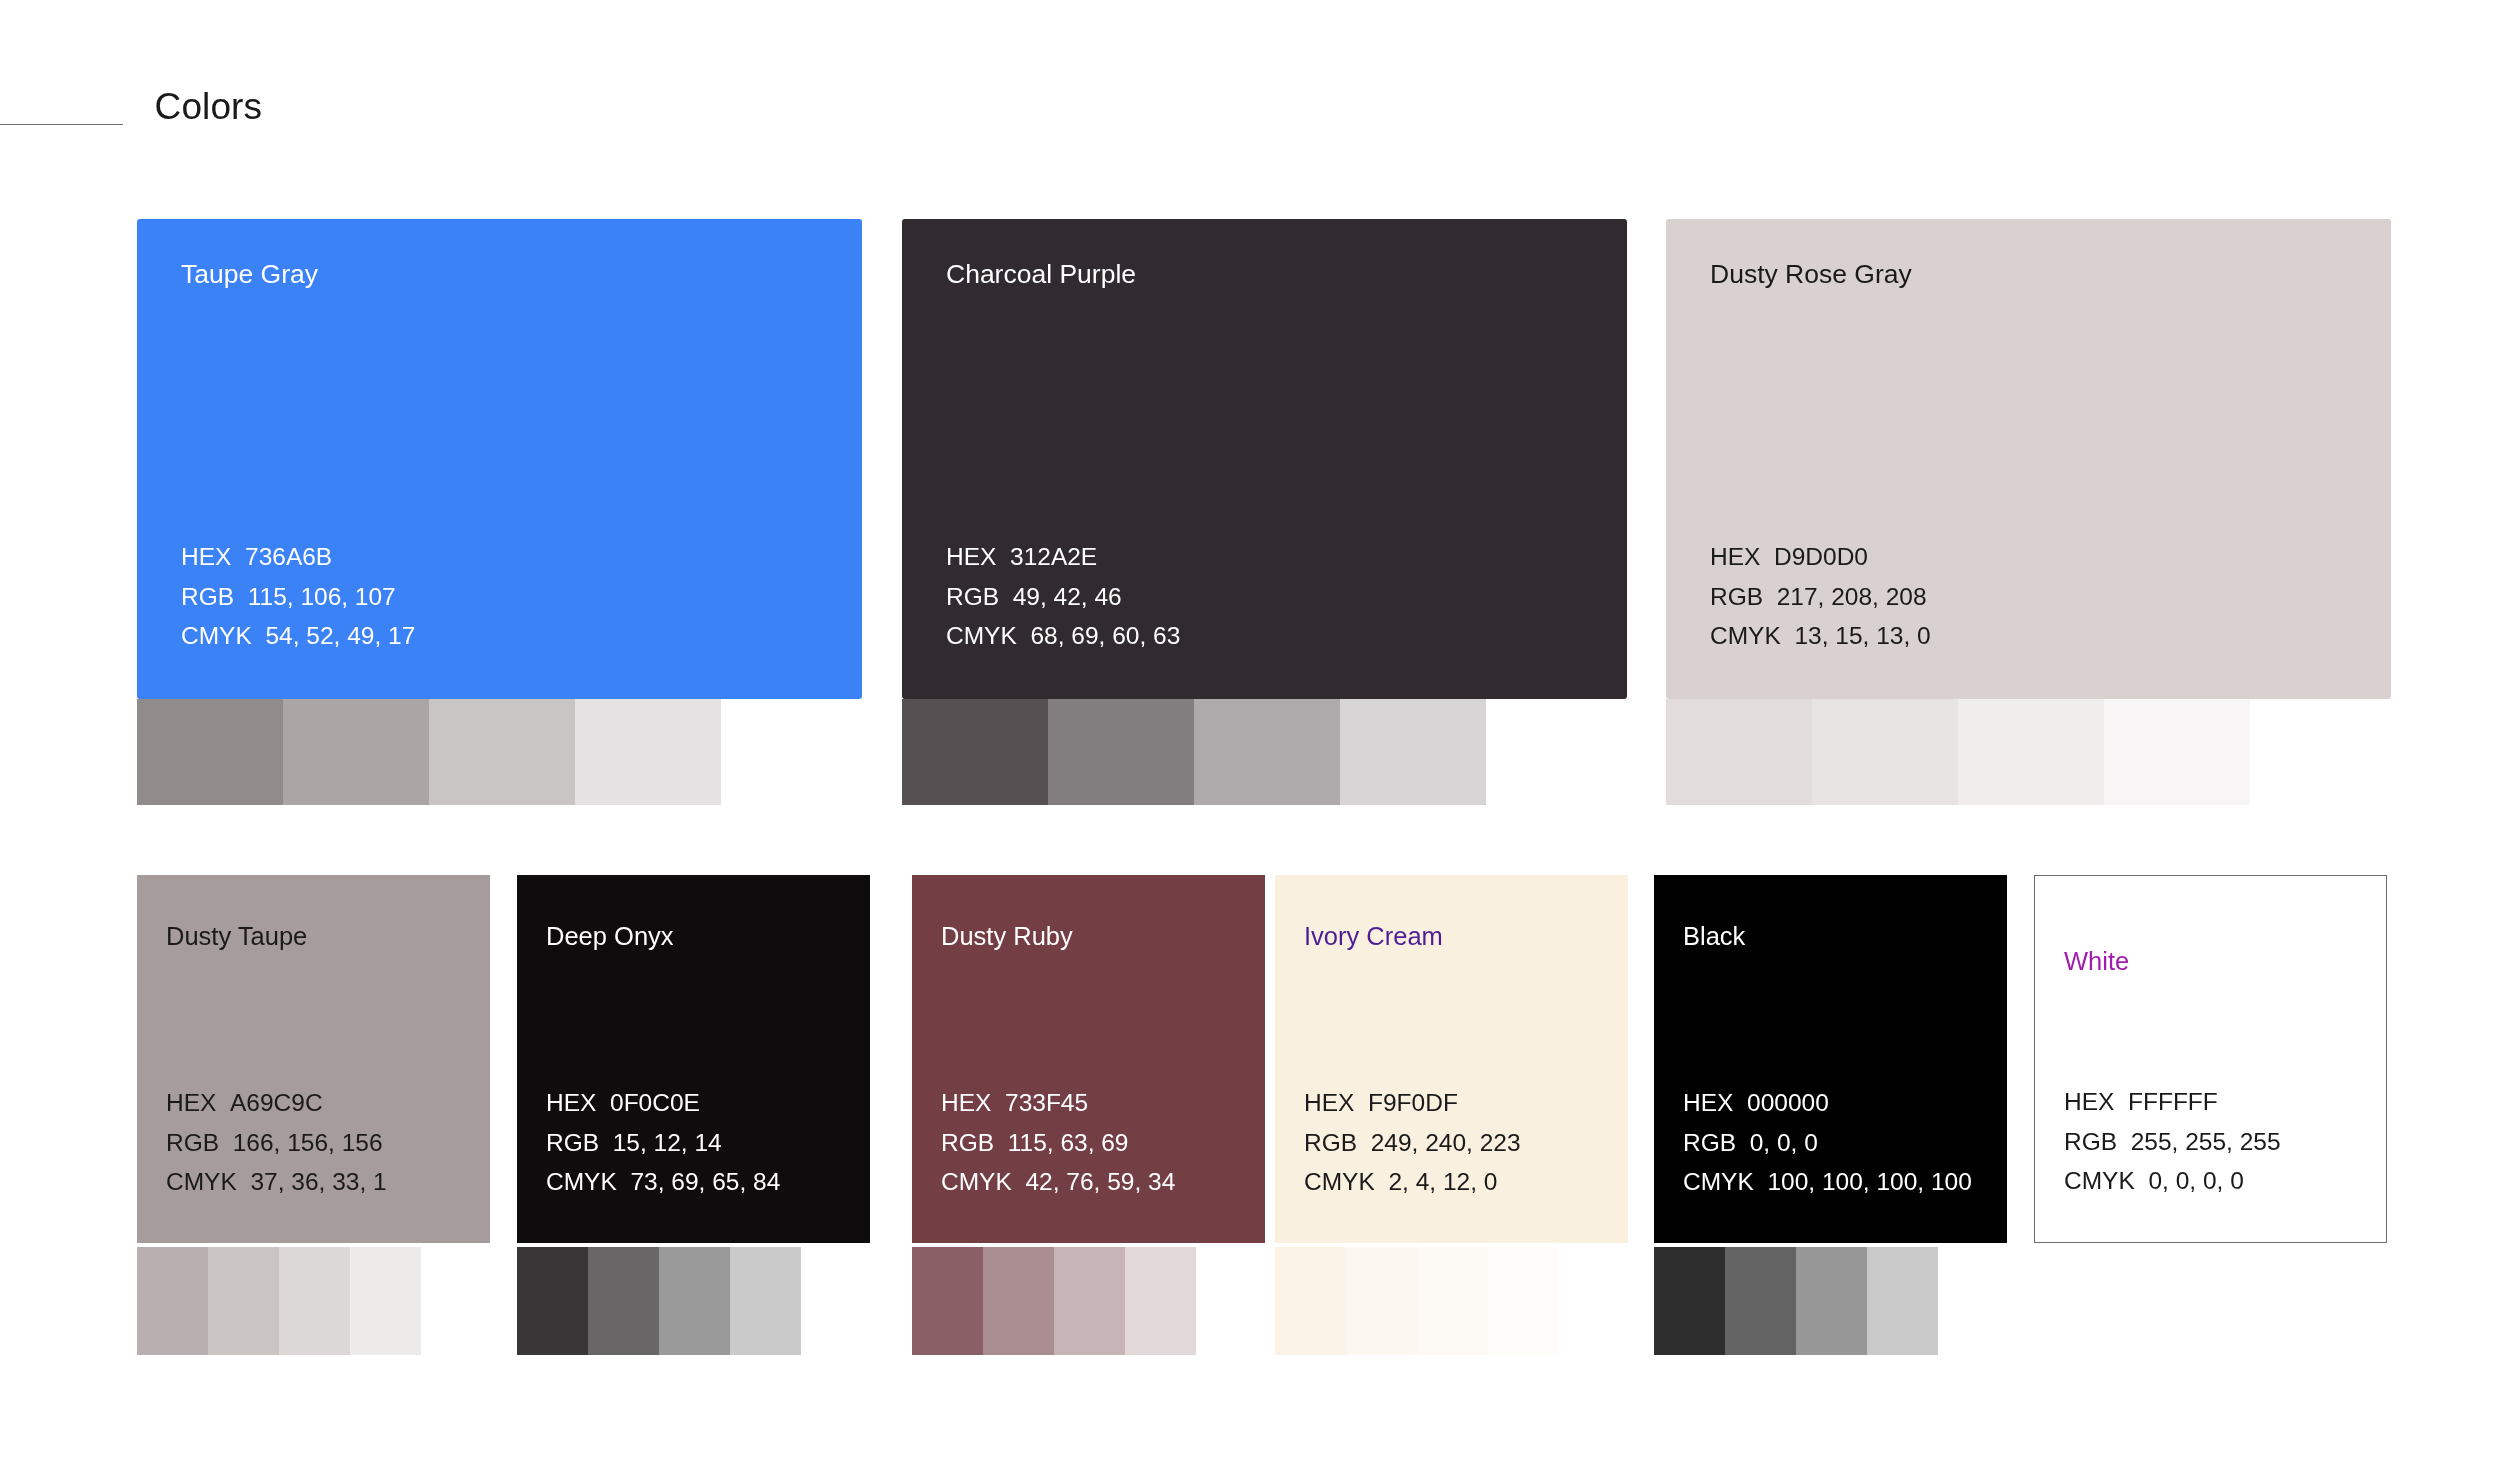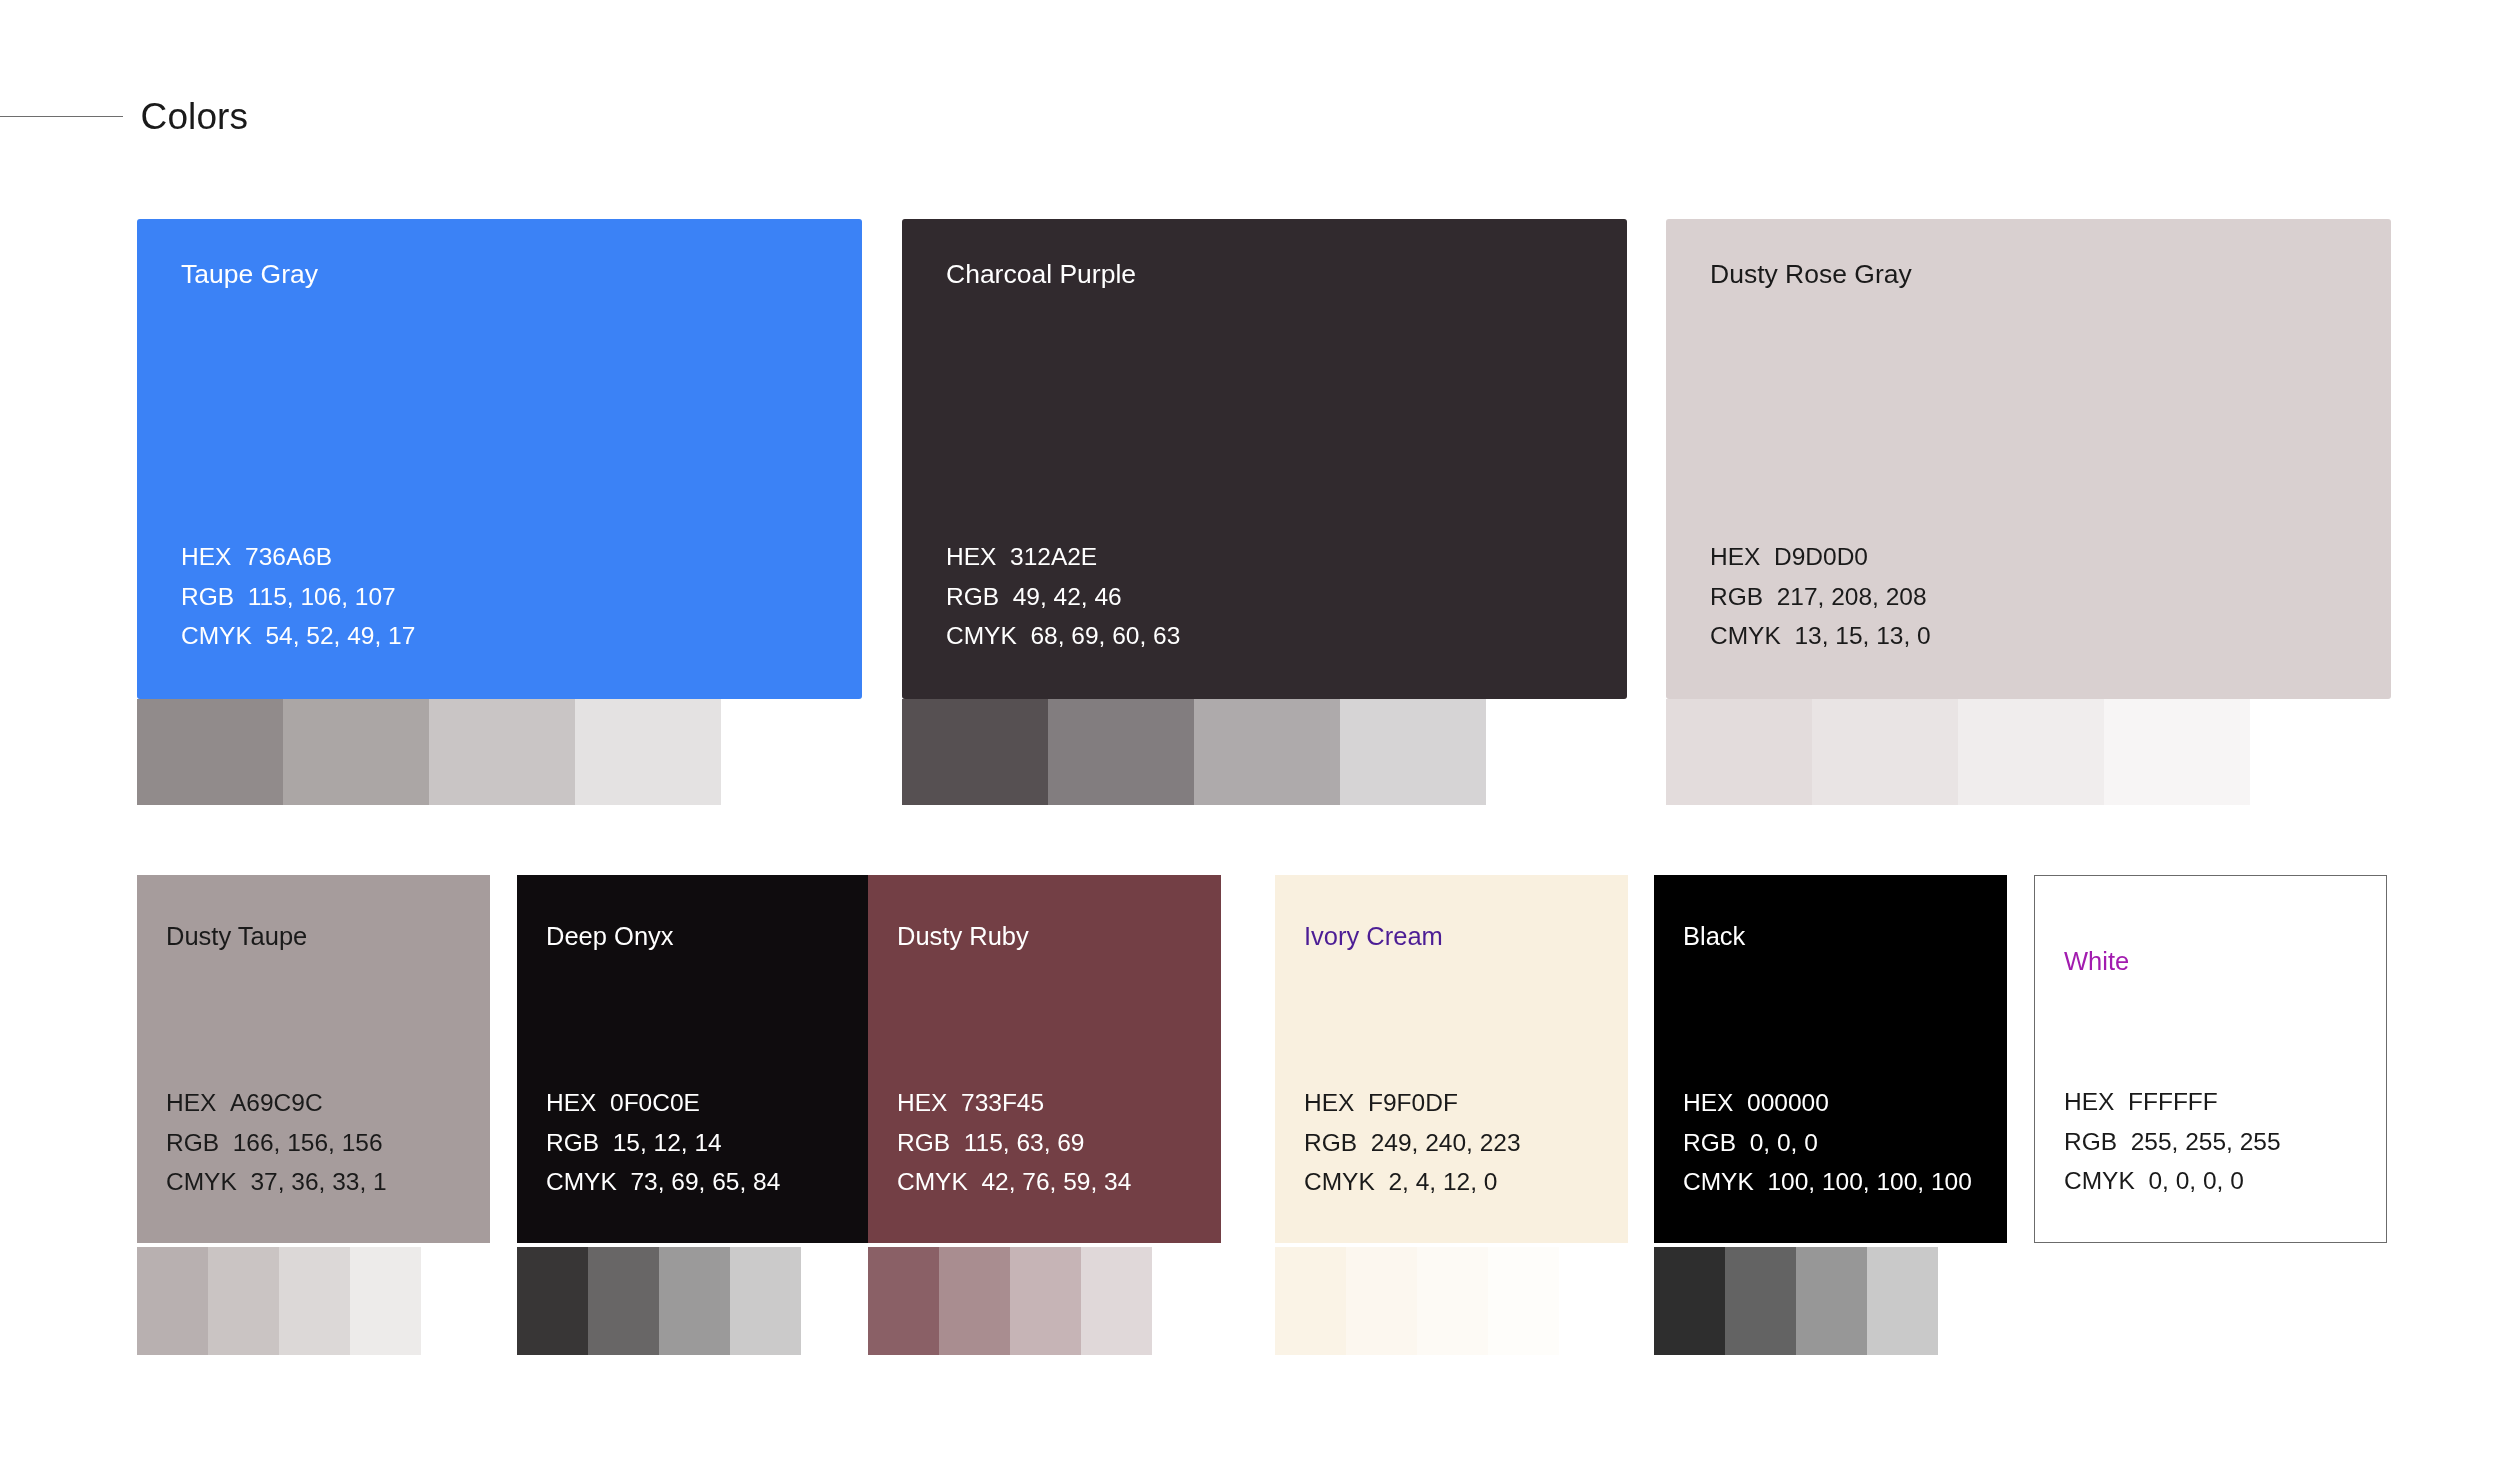--- a/index.html
+++ b/index.html
@@ -14,25 +14,26 @@
     font-family: "Liberation Sans", sans-serif;
     -webkit-font-smoothing: antialiased;
     overflow: hidden;
     position: relative;
   }
 
   
   .header {
     position: absolute;
     left: 0;
-    top: 92px;
+    top: 76px;
     width: 100%;
     height: 49px;
     display: flex;
-    align-items: center;
+    align-items: flex-end;
+    gap: 14px;
   }
   .header-rule {
     width: 123px;
     height: 1px;
     background: #6e6e6e;
     margin-left: 0;
     flex: none;
   }
   .header-title {
     margin-left: 17.6px;
@@ -214,21 +215,21 @@
           <div class="spec-line"><span class="spec-label">CMYK</span><span class="spec-value">&nbsp;&nbsp;73, 69, 65, 84</span></div>
         </div>
       </div>
       <div class="tints">
         <div class="tint" style="background: rgb(56, 54, 54);"></div>
         <div class="tint" style="background: rgb(104, 102, 102);"></div>
         <div class="tint" style="background: rgb(155, 154, 154);"></div>
         <div class="tint" style="background: rgb(203, 202, 202);"></div>
       </div>
     </div>
-    <div class="swatch-group row2" style="left: 868px; top: 875px;">
+    <div class="swatch-group row2" style="left: 912px; top: 875px;">
       <div class="card" style="background: rgb(115, 63, 69);">
         <div class="card-name" style="color: rgb(255, 255, 255);">Dusty Ruby</div>
         <div class="card-specs" style="color: rgb(255, 255, 255);">
           <div class="spec-line"><span class="spec-label">HEX</span><span class="spec-value">&nbsp;&nbsp;733F45</span></div>
           <div class="spec-line"><span class="spec-label">RGB</span><span class="spec-value">&nbsp;&nbsp;115, 63, 69</span></div>
           <div class="spec-line"><span class="spec-label">CMYK</span><span class="spec-value">&nbsp;&nbsp;42, 76, 59, 34</span></div>
         </div>
       </div>
       <div class="tints">
         <div class="tint" style="background: rgb(138, 96, 102);"></div>

